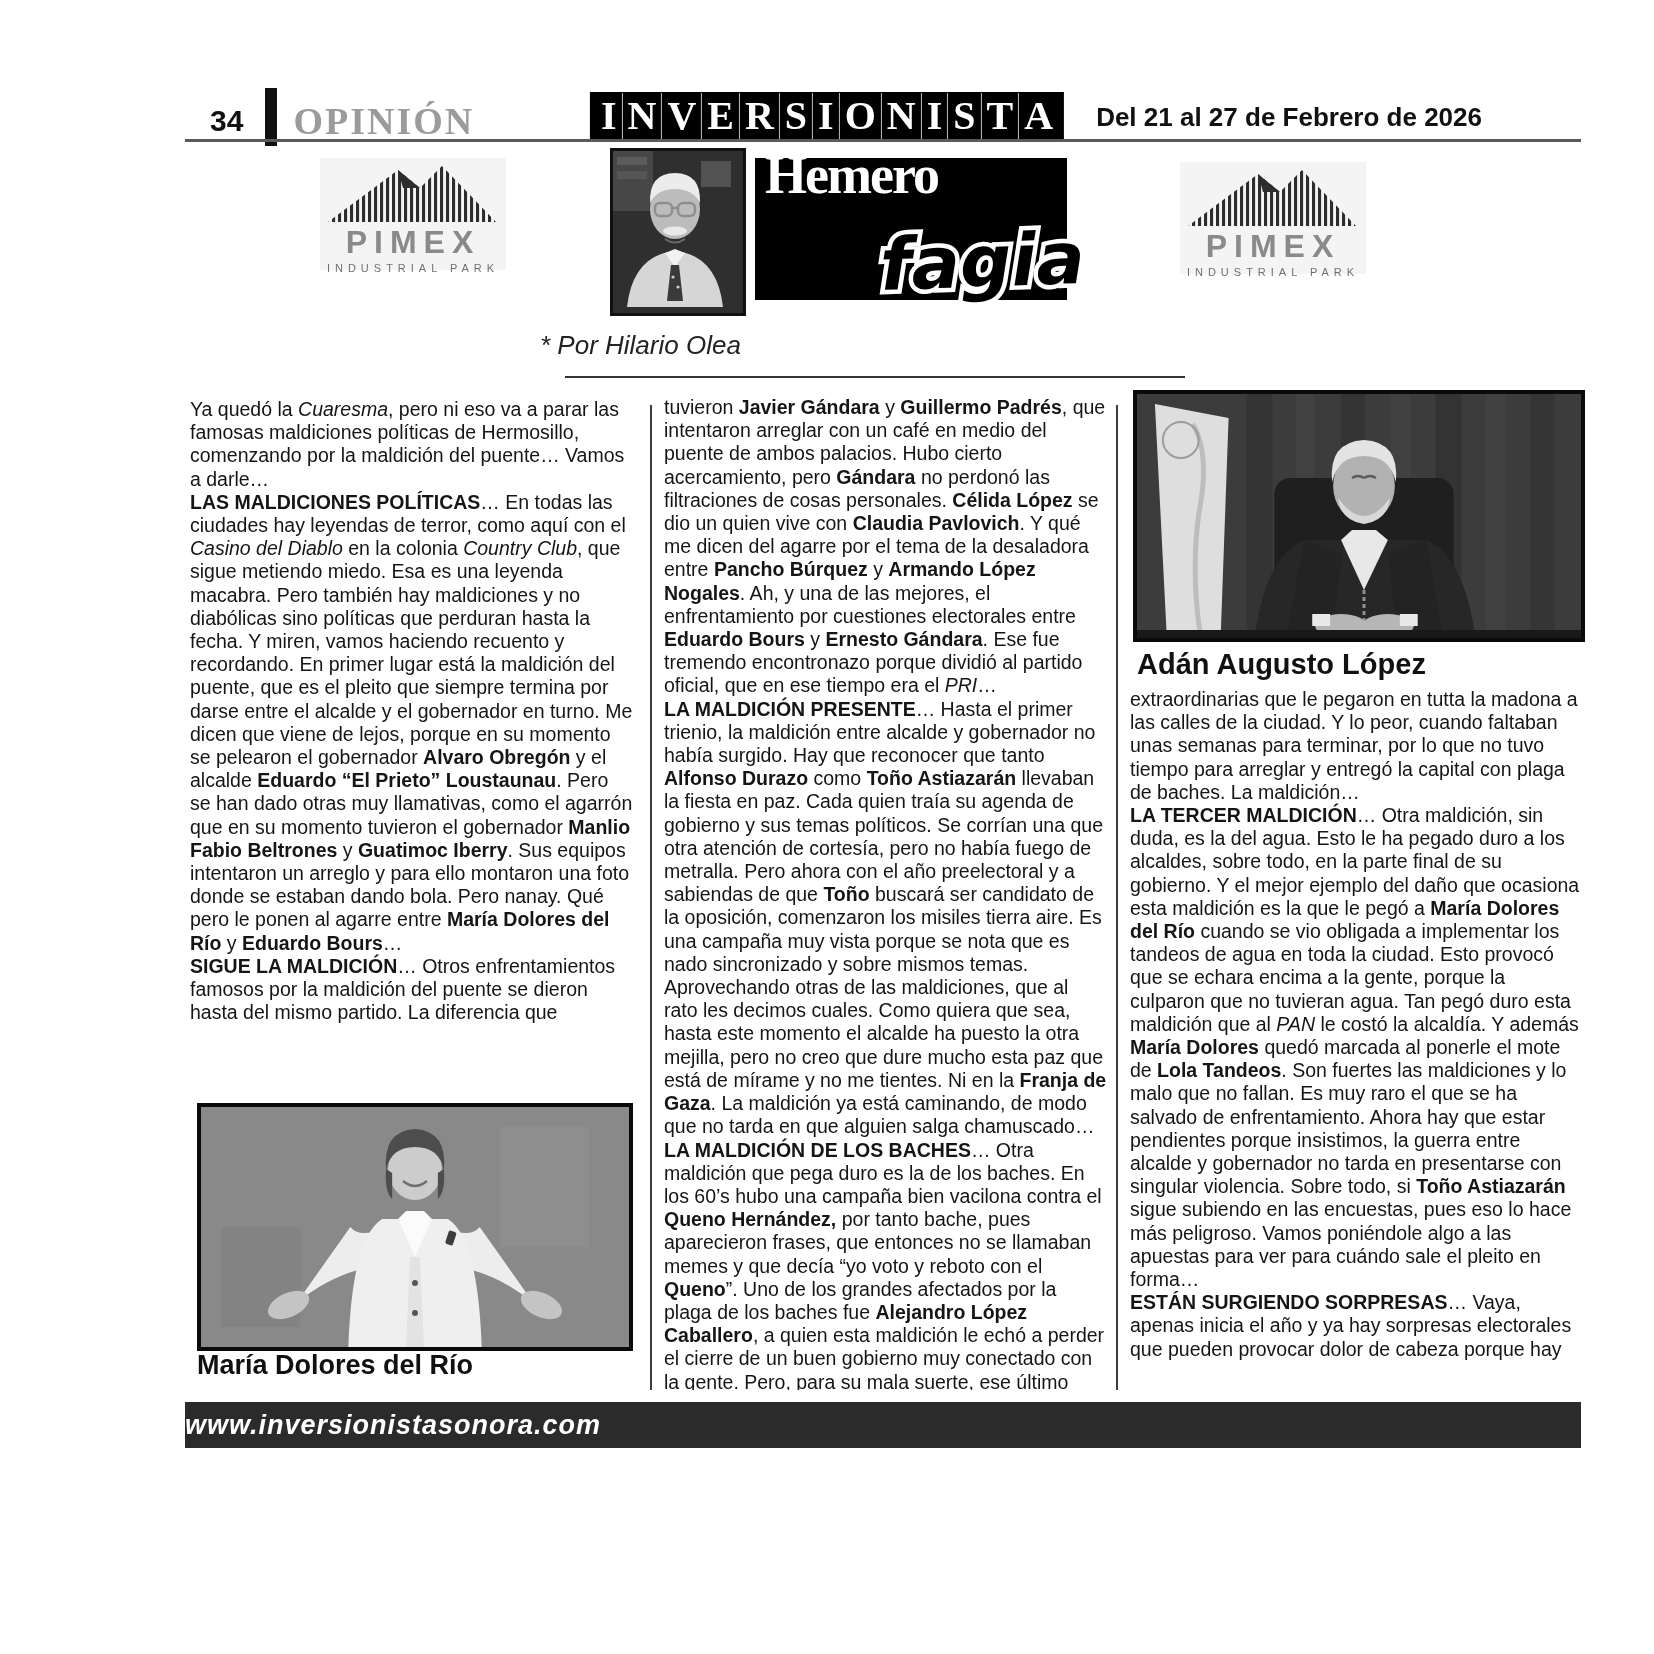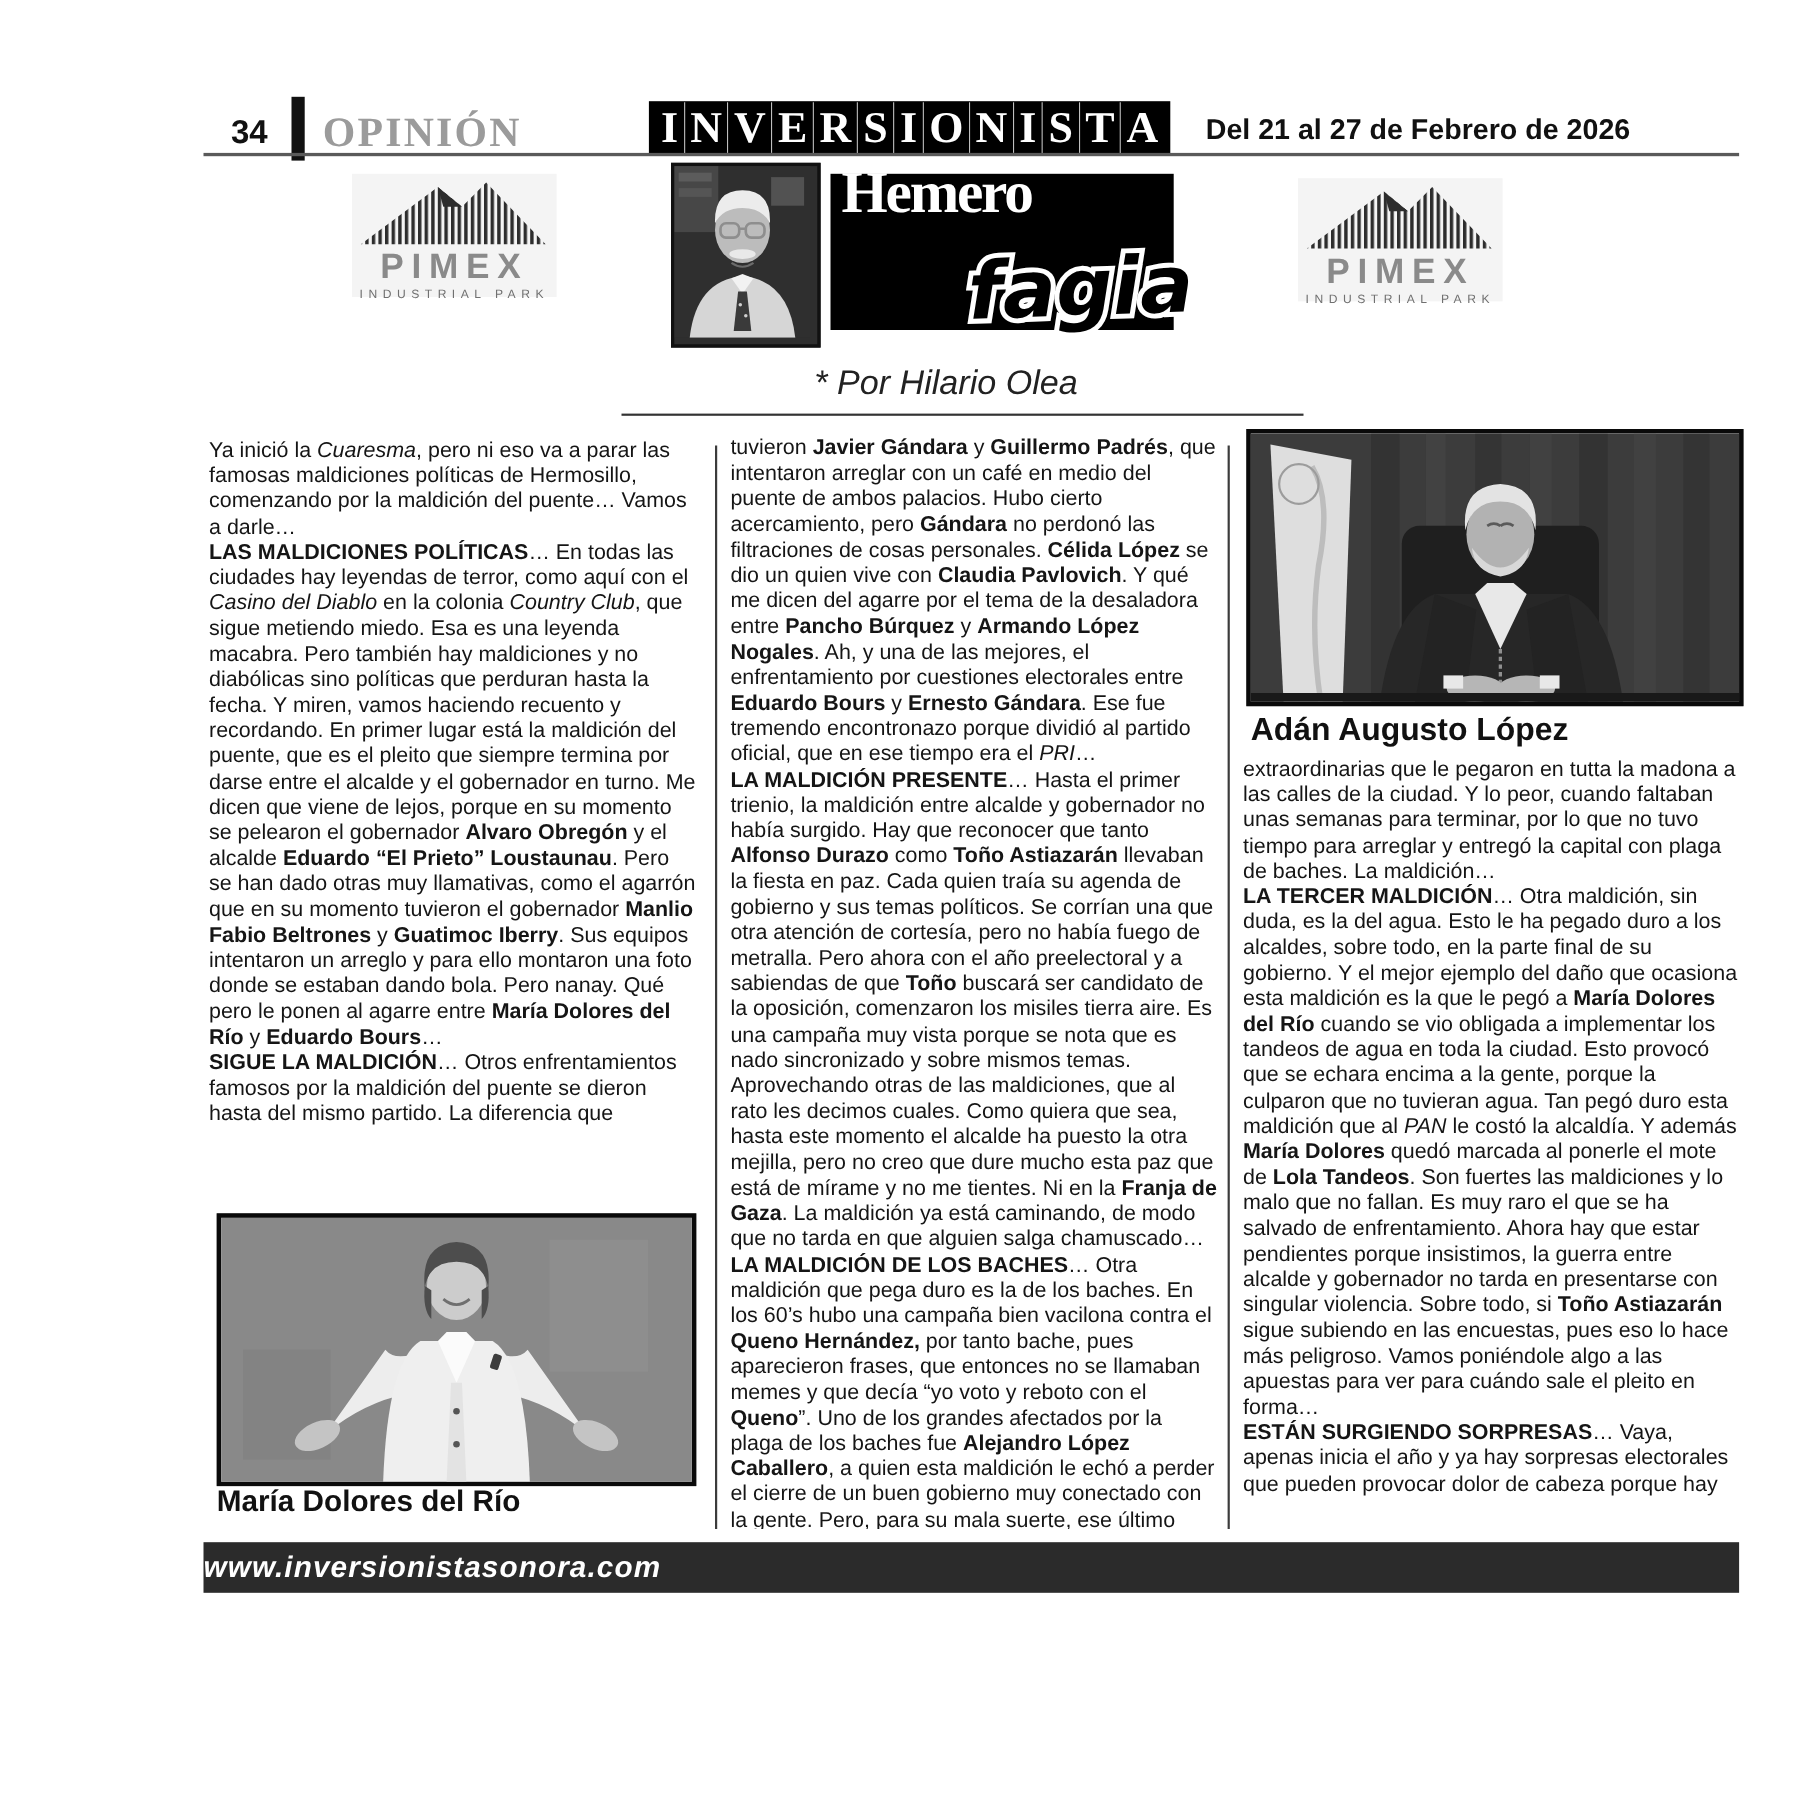--- a/index.html
+++ b/index.html
@@ -23,22 +23,22 @@
   .pimex{position:absolute;width:186px;height:112px;background:#f4f4f4;text-align:center;}
   .pimex.left{left:320px;top:158px;}
   .pimex.right{left:1180px;top:162px;}
   .pimex svg{display:block;}
   .author-photo{position:absolute;left:610px;top:148px;width:130px;height:162px;border:3px solid #111;background:#2e2e2e;}
   .hemero{position:absolute;left:755px;top:150px;width:340px;height:170px;}
   .hemero .blackbox{position:absolute;left:0;top:8px;width:312px;height:142px;background:#000;}
   .hemero .line1{position:absolute;left:10px;top:-6px;color:#fff;font-family:"Liberation Serif",serif;
                  font-weight:bold;font-size:54px;letter-spacing:-2px;}
   .hemero svg{position:absolute;left:118px;top:62px;overflow:visible;}
-  .byline{position:absolute;left:540px;top:330px;width:640px;text-align:center;
-          font-style:italic;font-size:31px;color:#222;}
+  .byline{position:absolute;left:540px;top:330px;width:640px;text-align:left;
+          font-style:italic;font-size:26px;color:#222;}
   .byline-rule{position:absolute;left:565px;top:376px;width:620px;height:2px;background:#333;}
 
   
   .coltext{position:absolute;font-size:19.5px;line-height:1.19;overflow:hidden;color:#151515;}
   .coltext p{margin:0;}
   .coltext .b{font-weight:bold;}
   .coltext .i{font-style:italic;}
   .col1{left:190px;top:398px;width:443px;height:700px;}
   .col2{left:664px;top:396px;width:443px;height:994px;}
   .col3{left:1130px;top:688px;width:455px;height:710px;}
@@ -135,21 +135,21 @@
     <div class="pimex-sub">INDUSTRIAL PARK</div>
   </div>
 
   <div class="byline">* Por Hilario Olea</div>
   <div class="byline-rule"></div>
 
   <div class="vdiv d1"></div>
   <div class="vdiv d2"></div>
 
   <div class="coltext col1">
-      <p><span>Ya inició la </span><span class="i">Cuaresma</span><span>, pero ni eso va a parar las famosas maldiciones políticas de Hermosillo, comenzando por la maldición del puente… Vamos a darle…</span></p>
+      <p><span>Ya quedó la </span><span class="i">Cuaresma</span><span>, pero ni eso va a parar las famosas maldiciones políticas de Hermosillo, comenzando por la maldición del puente… Vamos a darle…</span></p>
       <p><span class="b">LAS MALDICIONES POLÍTICAS</span><span>… En todas las ciudades hay leyendas de terror, como aquí con el </span><span class="i">Casino del Diablo</span><span> en la colonia </span><span class="i">Country Club</span><span>, que sigue metiendo miedo. Esa es una leyenda macabra. Pero también hay maldiciones y no diabólicas sino políticas que perduran hasta la fecha. Y miren, vamos haciendo recuento y recordando.  En primer lugar está la maldición del puente, que es el pleito que siempre termina por darse entre el alcalde y el gobernador en turno.  Me dicen que viene de lejos, porque en su momento se pelearon el gobernador </span><span class="b">Alvaro Obregón</span><span> y el alcalde </span><span class="b">Eduardo “El Prieto” Loustaunau</span><span>. Pero se han dado otras muy llamativas, como el agarrón que en su momento tuvieron el gobernador </span><span class="b">Manlio Fabio Beltrones</span><span> y </span><span class="b">Guatimoc Iberry</span><span>. Sus equipos intentaron un arreglo y para ello montaron una foto donde se estaban dando bola. Pero nanay. Qué pero le ponen al agarre entre </span><span class="b">María Dolores del Río</span><span> y </span><span class="b">Eduardo Bours</span><span>…</span></p>
       <p><span class="b">SIGUE LA MALDICIÓN</span><span>… Otros enfrentamientos famosos por la maldición del puente se dieron hasta del mismo partido. La diferencia que</span></p>
     </div>
   <div class="coltext col2">
       <p><span>tuvieron </span><span class="b">Javier Gándara</span><span> y </span><span class="b">Guillermo Padrés</span><span>, que intentaron arreglar con un café en medio del puente de ambos palacios. Hubo cierto acercamiento, pero </span><span class="b">Gándara</span><span> no perdonó las filtraciones de cosas personales. </span><span class="b">Célida López</span><span> se dio un quien vive con </span><span class="b">Claudia Pavlovich</span><span>. Y qué me dicen del agarre por el tema de la desaladora entre </span><span class="b">Pancho Búrquez</span><span> y </span><span class="b">Armando López Nogales</span><span>. Ah, y una de las mejores, el enfrentamiento por cuestiones electorales entre </span><span class="b">Eduardo Bours</span><span> y </span><span class="b">Ernesto Gándara</span><span>. Ese fue tremendo encontronazo porque dividió al partido oficial, que en ese tiempo era el </span><span class="i">PRI</span><span>…</span></p>
       <p><span class="b">LA MALDICIÓN PRESENTE</span><span>… Hasta el primer trienio, la maldición entre alcalde y gobernador no había surgido. Hay que reconocer que tanto </span><span class="b">Alfonso Durazo</span><span> como </span><span class="b">Toño Astiazarán</span><span> llevaban la fiesta en paz. Cada quien traía su agenda de gobierno y sus temas políticos. Se corrían una que otra atención de cortesía, pero no había fuego de metralla. Pero ahora con el año preelectoral y a sabiendas de que </span><span class="b">Toño</span><span> buscará ser candidato de la oposición, comenzaron los misiles tierra aire. Es una campaña muy vista porque se nota que es nado sincronizado y sobre mismos temas. Aprovechando otras de las maldiciones, que al rato les decimos cuales. Como quiera que sea, hasta este momento el alcalde ha puesto la otra mejilla, pero no creo que dure mucho esta paz que está de mírame y no me tientes. Ni en la </span><span class="b">Franja de Gaza</span><span>. La maldición ya está caminando, de modo que no tarda en que alguien salga chamuscado…</span></p>
       <p><span class="b">LA MALDICIÓN DE LOS BACHES</span><span>… Otra maldición que pega duro es la de los baches. En los 60’s hubo una campaña bien vacilona contra el </span><span class="b">Queno Hernández,</span><span> por tanto bache, pues aparecieron frases, que entonces no se llamaban memes y que decía “yo voto y reboto con el </span><span class="b">Queno</span><span>”. Uno de los grandes afectados por la plaga de los baches fue </span><span class="b">Alejandro López Caballero</span><span>, a quien esta maldición le echó a perder el cierre de un buen gobierno muy conectado con la gente. Pero, para su mala suerte, ese último verano tuvo lluvias</span></p>
     </div>
   <div class="coltext col3">
       <p><span>extraordinarias que le pegaron en tutta la madona a las calles de la ciudad. Y lo peor, cuando faltaban unas semanas para terminar, por lo que no tuvo tiempo para arreglar y entregó la capital con plaga de baches. La maldición…</span></p>

